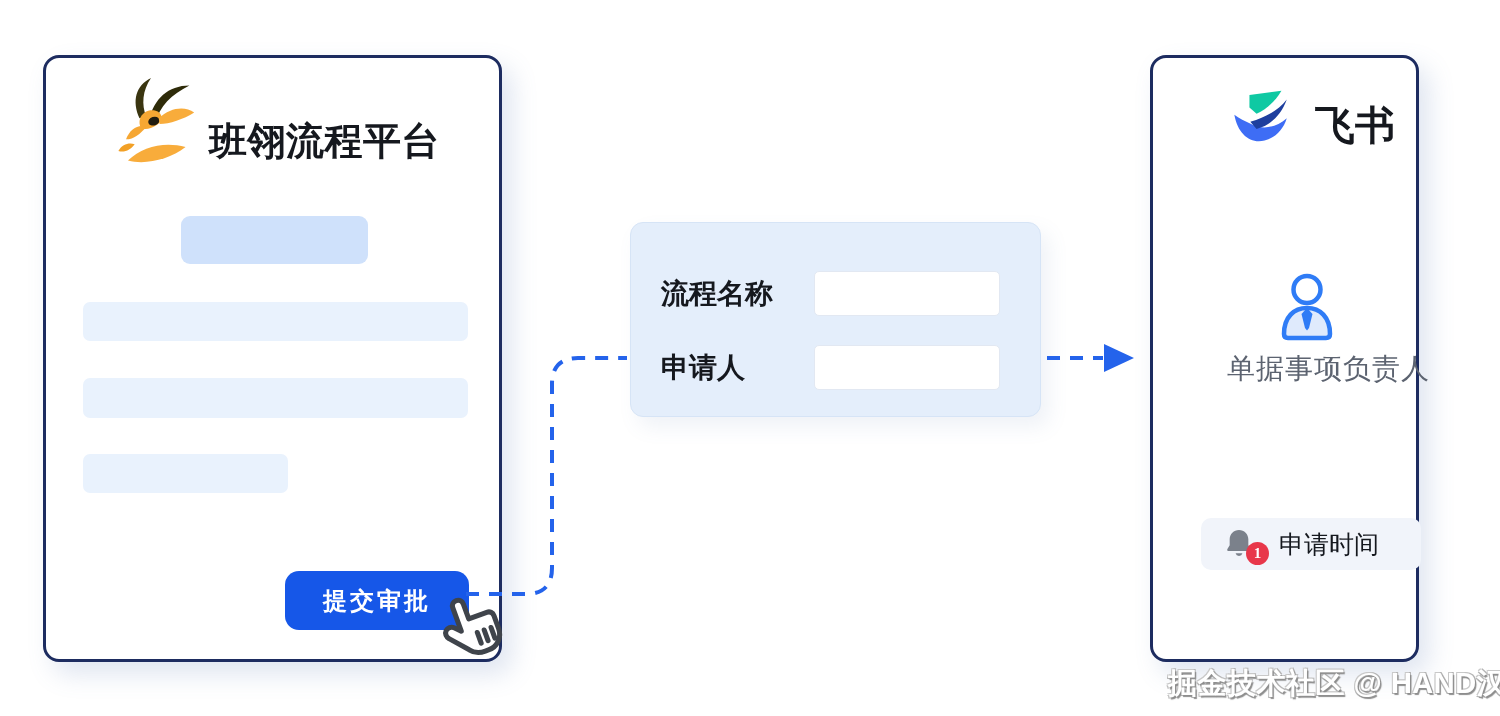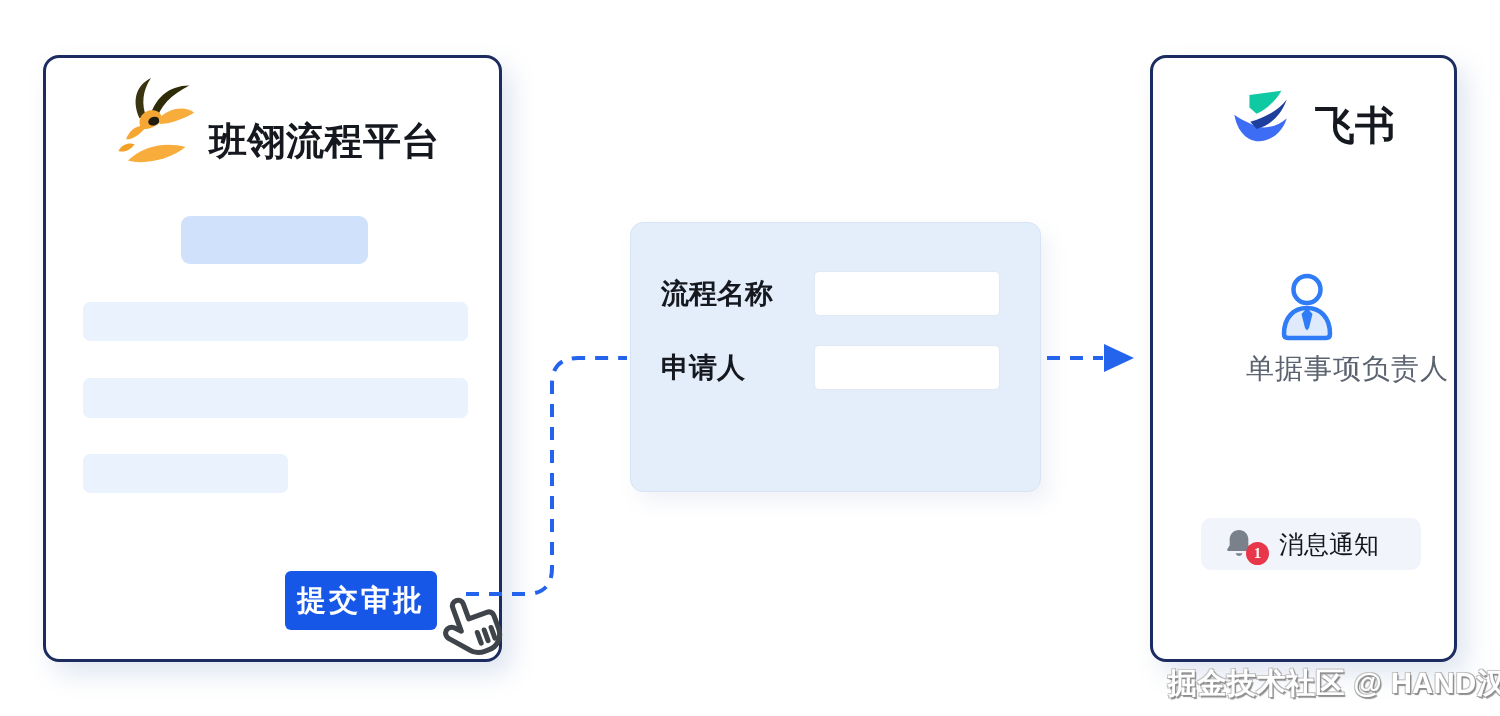--- a/index.html
+++ b/index.html
@@ -16,45 +16,45 @@
   
   #banling-card{left:43px;top:55px;width:459px;height:607px;}
   #banling-logo{position:absolute;left:55px;top:18px;width:100px;height:96px;}
   #banling-title{position:absolute;left:163px;top:58px;font-size:38px;font-weight:700;letter-spacing:0.5px;white-space:nowrap;}
   .skel{position:absolute;border-radius:7px;}
   #skel-primary{left:135px;top:158px;width:187px;height:48px;background:#CFE1FB;border-radius:9px;}
   #skel-line1{left:37px;top:244px;width:385px;height:39px;background:#E9F2FD;}
   #skel-line2{left:37px;top:320px;width:385px;height:40px;background:#E9F2FD;}
   #skel-line3{left:37px;top:396px;width:205px;height:39px;background:#E9F2FD;}
   #submit-btn{
-    position:absolute;left:239px;top:513px;width:152px;height:59px;border:none;cursor:pointer;
-    background:#1657E8;border-radius:6px;color:#fff;font-size:29px;font-weight:600;
+    position:absolute;left:239px;top:513px;width:184px;height:59px;border:none;cursor:pointer;
+    background:#1657E8;border-radius:14px;color:#fff;font-size:24px;font-weight:600;
     font-family:inherit;letter-spacing:3px;display:flex;align-items:center;justify-content:center;
   }
   #hand-cursor{position:absolute;left:392px;top:531px;width:72px;height:74px;z-index:6;}
   
   #form-card{
-    position:absolute;left:630px;top:222px;width:411px;height:270px;
+    position:absolute;left:630px;top:222px;width:411px;height:195px;
     background:#E4EEFB;border:1px solid #D6E4F6;border-radius:13px;
     box-shadow:8px 10px 20px rgba(96,125,180,0.10);
   }
   .field-row{position:absolute;left:0;width:100%;height:45px;}
   .field-row:nth-of-type(1){top:48px;}
   .field-row:nth-of-type(2){top:122px;}
   .field-row:nth-of-type(3){top:177px;}
   .field-label{
     position:absolute;left:30px;top:0;width:150px;height:45px;line-height:45px;
     font-size:28px;font-weight:700;color:#15181E;white-space:nowrap;
   }
   .field-input{
     position:absolute;left:183px;top:0;width:186px;height:45px;background:#fff;
     border:1px solid #E2E8F2;border-radius:5px;
   }
   
-  #feishu-card{left:1150px;top:55px;width:307px;height:607px;}
+  #feishu-card{left:1150px;top:55px;width:269px;height:607px;}
   #feishu-logo{position:absolute;left:70px;top:30px;width:76px;height:64px;}
   #feishu-title{position:absolute;left:162px;top:40px;font-size:40px;font-weight:700;}
   #person-icon{position:absolute;left:122px;top:212px;width:64px;height:72px;}
   #owner-label{position:absolute;left:0;top:292px;width:100%;text-align:center;font-size:28px;color:#5C6370;letter-spacing:1px;margin-left:44px;}
   #notify-chip{
     position:absolute;left:48px;top:460px;width:220px;height:52px;background:#F1F4FA;
     border-radius:10px;display:flex;align-items:center;padding-left:22px;cursor:pointer;
   }
   #bell-wrap{position:relative;width:36px;height:38px;flex:0 0 auto;}
   #bell-wrap svg{position:absolute;left:0;top:2px;width:32px;height:34px;}
@@ -141,19 +141,19 @@
     <div id="owner-label">单据事项负责人</div>
 
     <div id="notify-chip">
       <span id="bell-wrap">
         <svg viewBox="0 0 24 24" aria-hidden="true">
           <path d="M12 1.5 C8.1 1.5 5 4.6 5 8.5 L5 13 L3.3 15.7 C2.9 16.4 3.4 17.3 4.2 17.3 L19.8 17.3 C20.6 17.3 21.1 16.4 20.7 15.7 L19 13 L19 8.5 C19 4.6 15.9 1.5 12 1.5 Z" fill="#7B818B"></path>
           <path d="M9.4 19 A2.7 2.7 0 0 0 14.6 19 Z" fill="#7B818B"></path>
         </svg>
         <span id="notify-badge">1</span>
       </span>
-      <span id="notify-label">消息通知</span>
+      <span id="notify-label">申请时间</span>
     </div>
   </div>
 
   <div id="watermark">掘金技术社区 @ HAND汉得</div>
 
 </div>
 
 </body></html>

